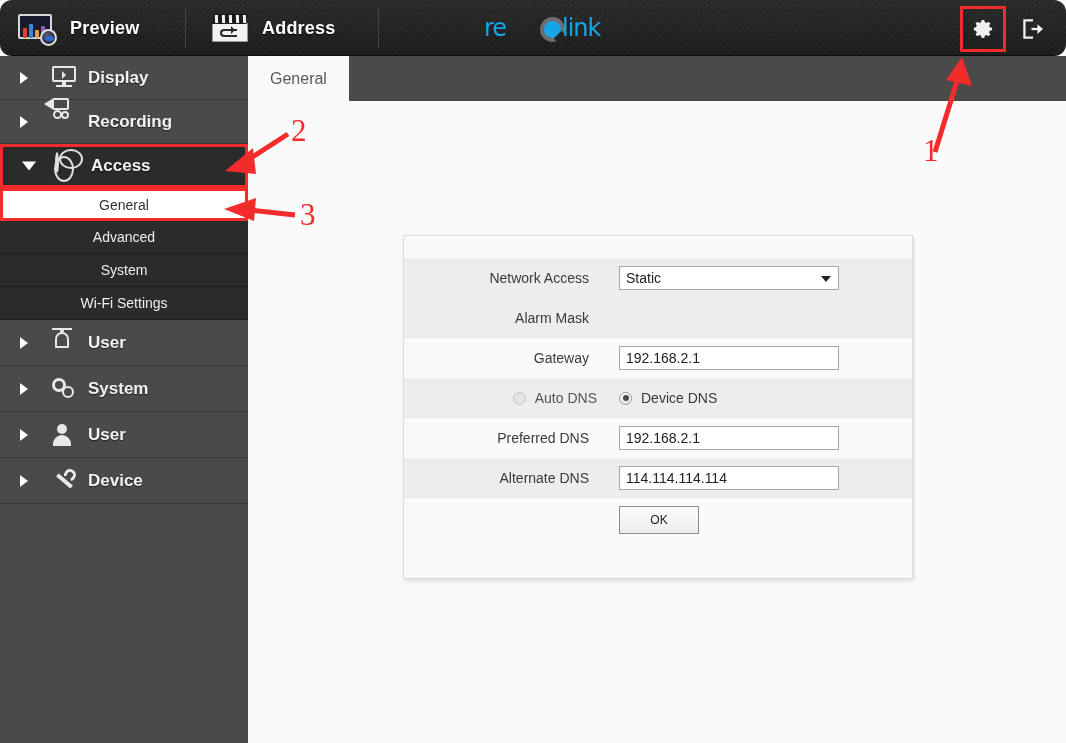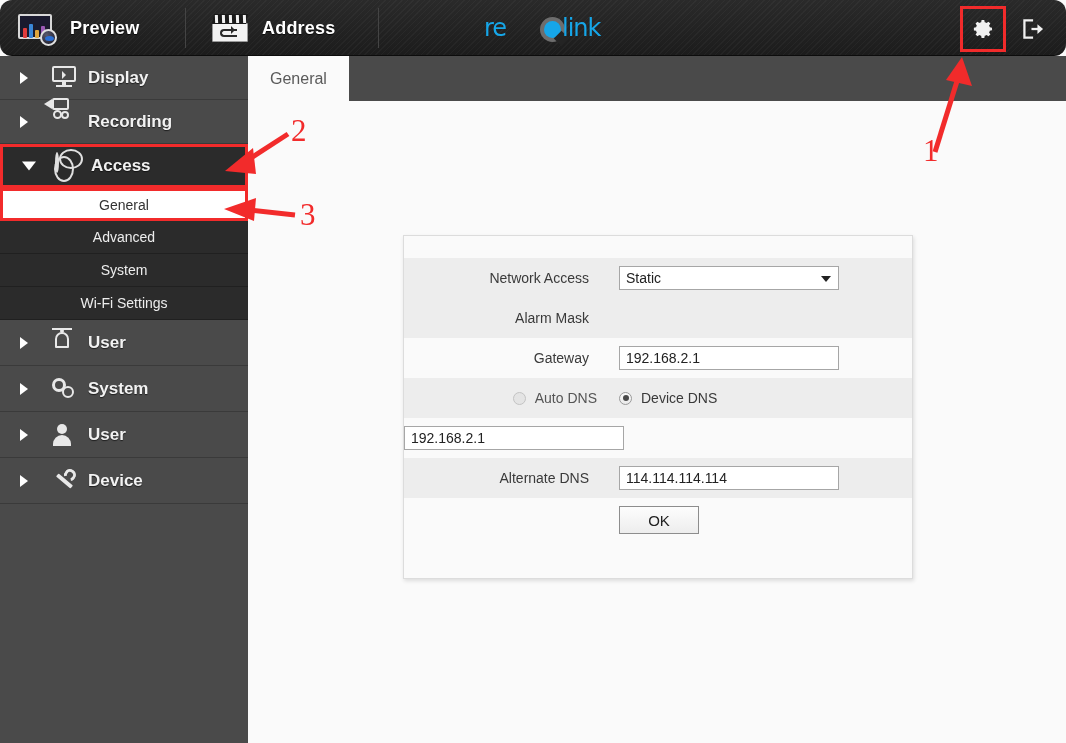--- a/index.html
+++ b/index.html
@@ -216,21 +216,21 @@
   .rad.on:after{
     content:"";position:absolute;left:2.5px;top:2.5px;width:6px;height:6px;border-radius:50%;
     background:#4a4a4a;
   }
   .rad.off{background:#e4e4e4;border-color:#c3c3c3;}
   .rlbl{color:#3a3a3a;}
   .rlbl.dim{color:#555;}
   .okrow{display:flex;align-items:center;height:44px;background:#fafafa;}
   .okbtn{
     margin-left:215px;width:80px;height:28px;background:linear-gradient(#fdfdfd,#ededed);
-    border:1px solid #8d8d8d;box-sizing:border-box;font-size:15px;color:#222;
+    border:1px solid #8d8d8d;box-sizing:border-box;font-size:12px;color:#222;
     display:flex;align-items:center;justify-content:center;
     font-family:"Liberation Sans", sans-serif;
   }
 
   
   .anno{position:absolute;left:0;top:0;width:1066px;height:743px;pointer-events:none;}
   .anno-num{
     position:absolute;color:#f22b2b;font-size:31px;font-family:"Liberation Serif", serif;
   }
 </style>
@@ -408,20 +408,21 @@
         </div>
         <div class="fctl">
           <span class="radio-grp">
             <span class="rad on"></span>
             <span class="rlbl">Device DNS</span>
           </span>
         </div>
       </div>
 
       <div class="frow">
+        <div class="flabel">Preferred DNS</div>
         <div class="fctl">
           <input type="text" value="192.168.2.1" style="">
         </div>
       </div>
 
       <div class="frow alt">
         <div class="flabel">Alternate DNS</div>
         <div class="fctl">
           <input type="text" value="114.114.114.114" style="">
         </div>

